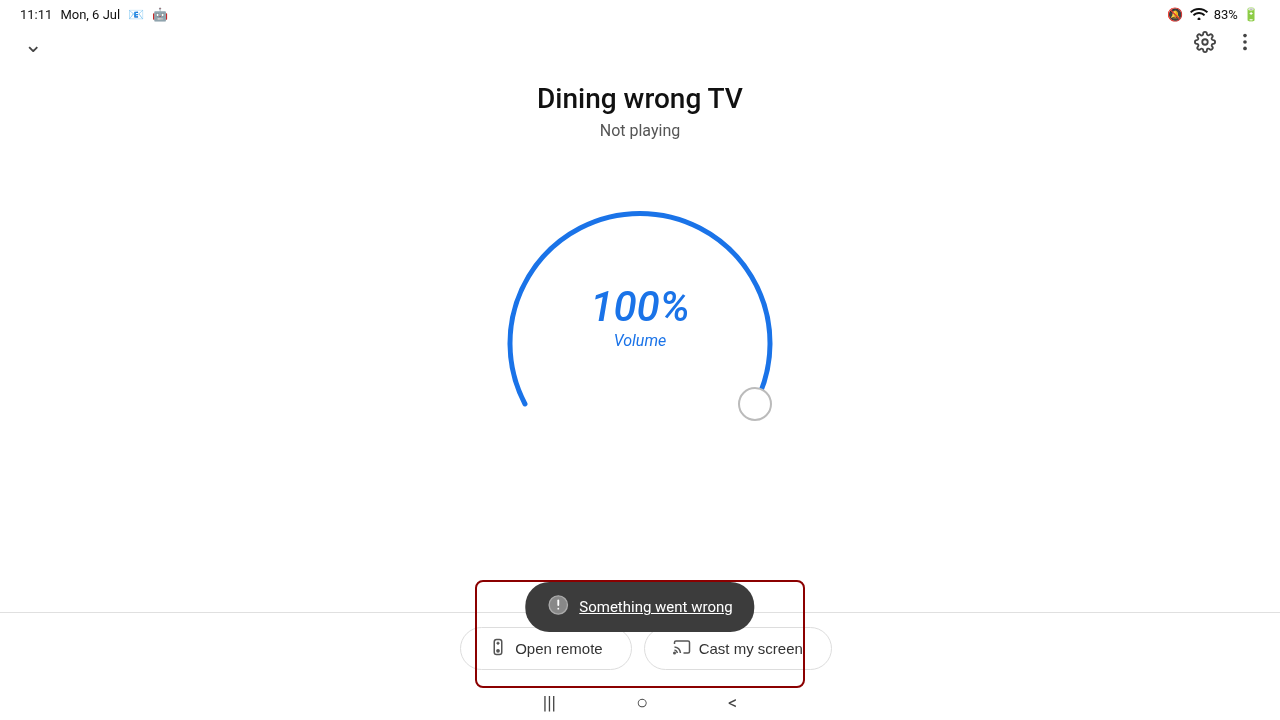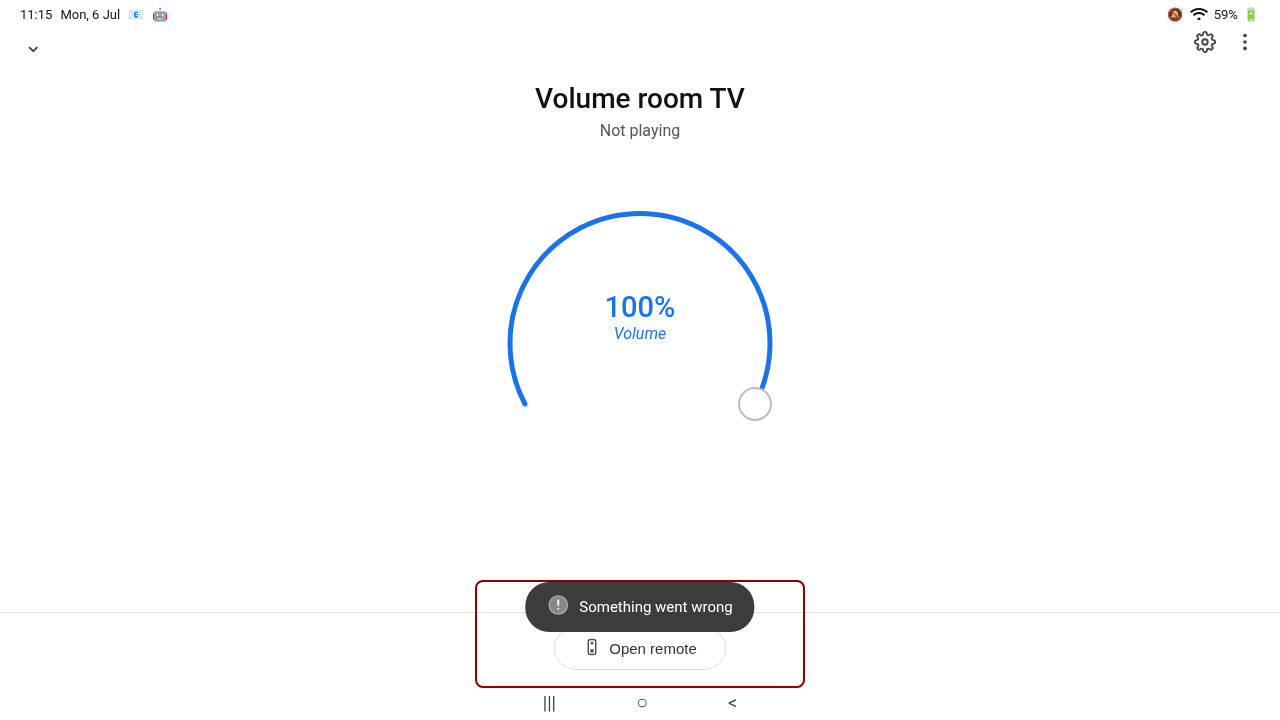--- a/index.html
+++ b/index.html
@@ -88,23 +88,24 @@
       display: flex;
       flex-direction: column;
       align-items: center;
       justify-content: center;
       position: relative;
       z-index: 2;
       margin-top: 30px;
     }
 
     .volume-percent {
-      font-size: 29px;
+      font-size: 42px;
       font-weight: 500;
       color: #1a73e8;
+      font-style: italic;
     }
 
     .volume-label {
       font-size: 16px;
       color: #1a73e8;
       font-style: italic;
     }
 
     
     .snackbar {
@@ -115,20 +116,21 @@
       background: #3c3c3c;
       color: white;
       border-radius: 24px;
       padding: 12px 22px;
       display: flex;
       align-items: center;
       gap: 10px;
       font-size: 15px;
       white-space: nowrap;
       z-index: 10;
+      text-decoration: underline;
     }
 
     
     .bottom-buttons {
       position: absolute;
       bottom: 36px;
       left: 0;
       right: 0;
       display: flex;
       justify-content: center;
@@ -210,36 +212,36 @@
       border-radius: 8px;
       z-index: 15;
       pointer-events: none;
     }
   </style>
 </head>
 <body>
 
 <div class="status-bar">
   <div class="status-left">
-    <span>11:15</span>
+    <span>11:11</span>
     <span>Mon, 6 Jul</span>
 
     <span style="font-size:13px;">📧</span>
     <span style="font-size:13px;">🤖</span>
   </div>
   <div class="status-right">
     <span>🔕</span>
     <span>
       <svg width="18" height="14" viewBox="0 0 18 14" fill="none">
         <path d="M9 11.5a1.5 1.5 0 1 1 0 3 1.5 1.5 0 0 1 0-3z" fill="#111"></path>
         <path d="M9 8C10.9 8 12.6 8.8 13.8 10.1l1.4-1.4C13.5 7 11.4 6 9 6s-4.5 1-6.2 2.7l1.4 1.4C5.4 8.8 7.1 8 9 8z" fill="#111"></path>
         <path d="M9 4C12 4 14.7 5.2 16.7 7.1l1.4-1.4C15.9 3.6 12.7 2 9 2S2.1 3.6 0 5.7l1.4 1.4C3.3 5.2 6 4 9 4z" fill="#111"></path>
       </svg>
     </span>
-    <span>59%</span>
+    <span>83%</span>
     <span>🔋</span>
   </div>
 </div>
 
 <div class="top-nav">
   <span class="icon-chevron">⌄</span>
   <div class="top-nav-icons">
     <span class="icon-gear">
       <svg width="22" height="22" viewBox="0 0 24 24" fill="none" stroke="#444" stroke-width="2">
         <circle cx="12" cy="12" r="3"></circle>
@@ -250,21 +252,21 @@
       <svg width="22" height="22" viewBox="0 0 24 24" fill="#444">
         <circle cx="12" cy="5" r="2"></circle>
         <circle cx="12" cy="12" r="2"></circle>
         <circle cx="12" cy="19" r="2"></circle>
       </svg>
     </span>
   </div>
 </div>
 
 <div class="main-content">
-  <h1 class="device-title">Volume room TV</h1>
+  <h1 class="device-title">Dining wrong TV</h1>
   <p class="device-subtitle">Not playing</p>
 
   <div class="volume-container">
     <svg class="volume-svg" width="340" height="290" viewBox="0 0 340 290">
 
       <path d="M 55 248 A 130 130 0 1 1 285 248" fill="none" stroke="#1a73e8" stroke-width="5" stroke-linecap="round"></path>
 
       <circle cx="285" cy="248" r="16" fill="white" stroke="#bbb" stroke-width="2"></circle>
     </svg>
     <div class="volume-center">
@@ -293,19 +295,30 @@
       <svg width="18" height="18" viewBox="0 0 24 24" fill="none" stroke="#555" stroke-width="2">
         <rect x="7" y="2" width="10" height="20" rx="3"></rect>
         <circle cx="12" cy="17" r="1.5" fill="#555"></circle>
         <line x1="10" y1="7" x2="14" y2="7"></line>
         <line x1="12" y1="5" x2="12" y2="9"></line>
       </svg>
     </span>
     <span>Open remote</span>
   </button>
 
+  <button class="cast-btn">
+    <span>
+      <svg width="18" height="18" viewBox="0 0 24 24" fill="none" stroke="#555" stroke-width="2">
+        <path d="M2 16.1A5 5 0 0 1 5.9 20"></path>
+        <path d="M2 12.05A9 9 0 0 1 9.95 20"></path>
+        <path d="M2 8V6a2 2 0 0 1 2-2h16a2 2 0 0 1 2 2v12a2 2 0 0 1-2 2h-6"></path>
+        <circle cx="2" cy="20" r="1" fill="#555"></circle>
+      </svg>
+    </span>
+    <span>Cast my screen</span>
+  </button>
 </div>
 
 <div class="nav-bar">
   <span style="font-size:18px; color:#444;">|||</span>
   <span style="font-size:20px; color:#444;">○</span>
   <span style="font-size:18px; color:#444;">&lt;</span>
 </div>
 
 </body></html>

